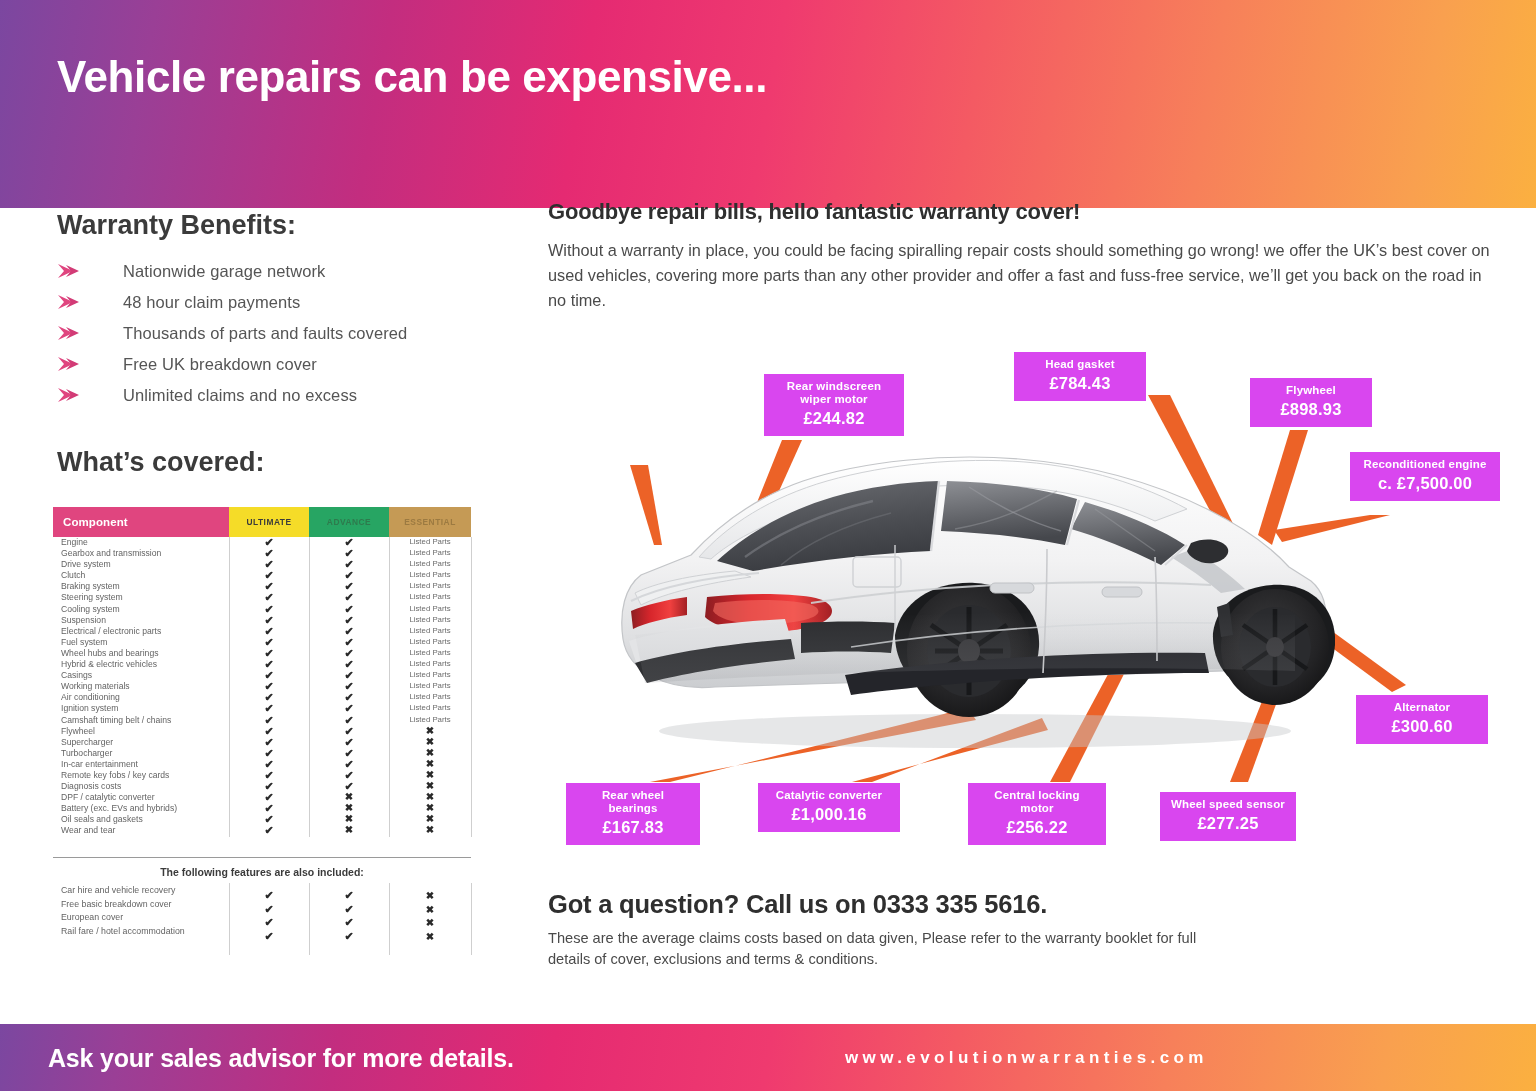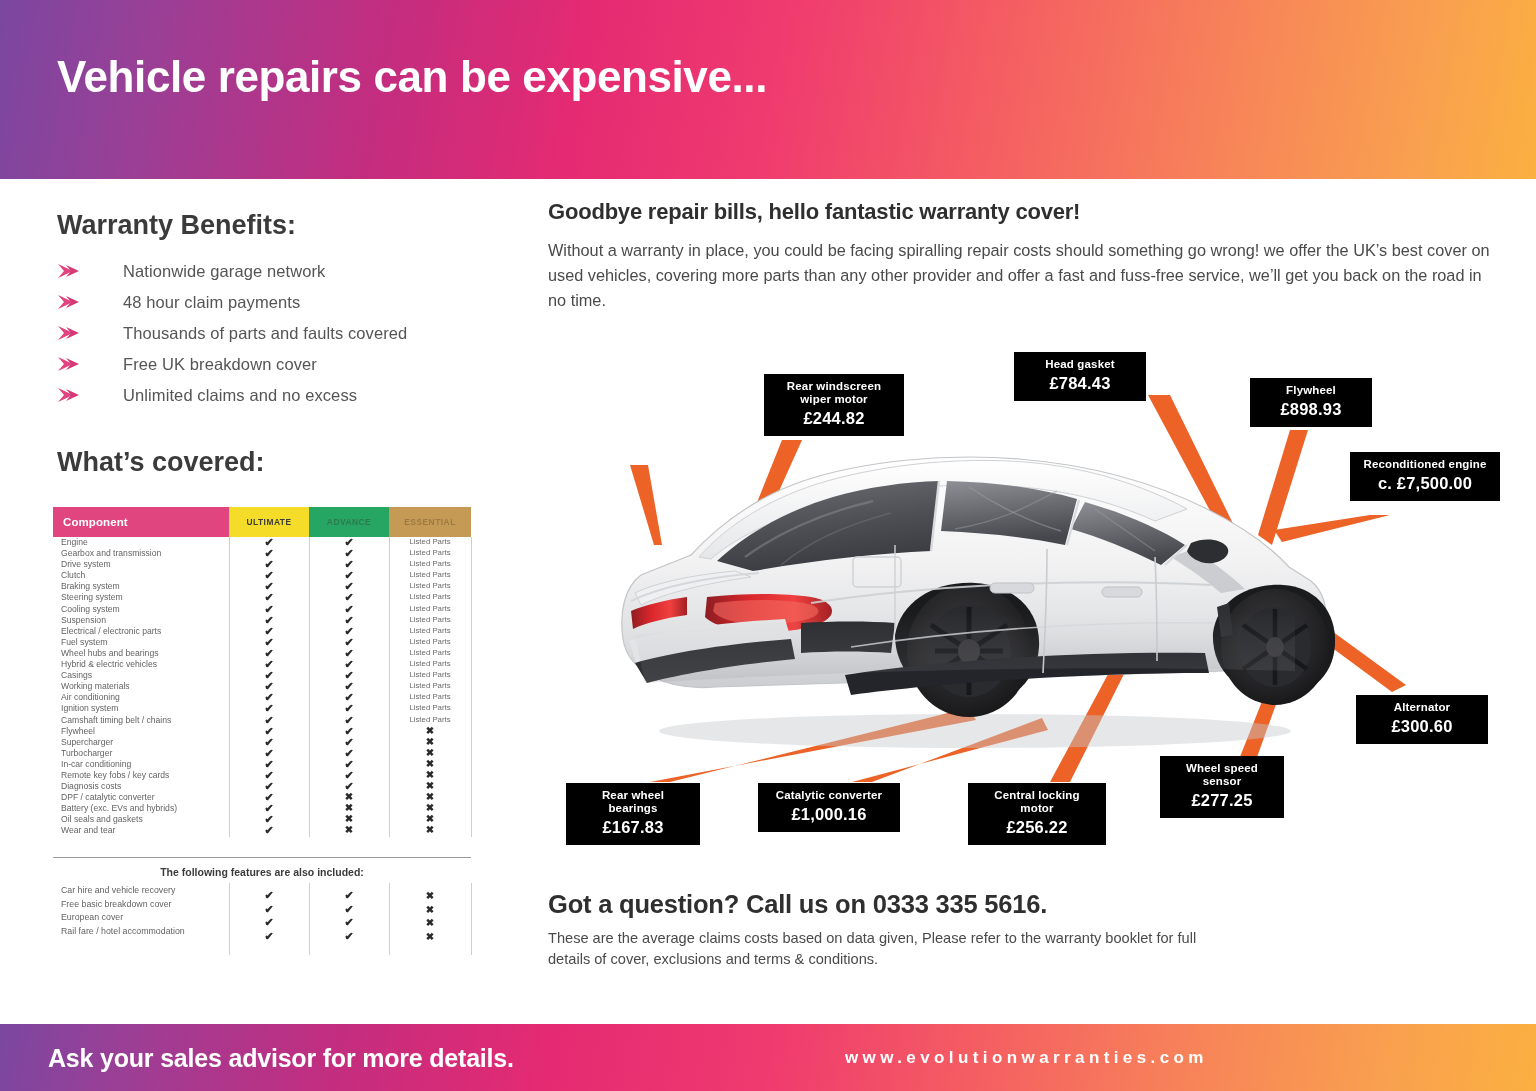--- a/index.html
+++ b/index.html
@@ -6,21 +6,21 @@
   html, body {
     width: 1536px; height: 1091px;
     background: #ffffff;
     font-family: "Liberation Sans", sans-serif;
     overflow: hidden;
   }
   #page { position: relative; width: 1536px; height: 1091px; background: #fff; }
 
   
   .header-bar {
-    position: absolute; left: 0; top: 0; width: 1536px; height: 179px;
+    position: absolute; left: 0; top: 0; width: 1536px; height: 208px;
     background: linear-gradient(100deg,
       #7b47a0 0%, #9a3f96 10%, #c32d7f 25%, #e52a72 38%,
       #ef3a6f 50%, #f45a63 63%, #f7805a 78%, #f9a04f 92%, #fbb040 100%);
   }
   .header-title {
     position: absolute; left: 57px; top: 52px;
     font-size: 44px; font-weight: 700; color: #ffffff; letter-spacing: -0.4px;
   }
 
   
@@ -111,21 +111,21 @@
   }
 
   
   .stage { position: absolute; left: 530px; top: 330px; width: 990px; height: 530px; }
   .stage svg.lines { position: absolute; left: 0; top: 0; width: 990px; height: 530px; }
   .carwrap { position: absolute; left: 65px; top: 95px; width: 740px; height: 340px; }
   .carwrap svg { width: 100%; height: 100%; display: block; }
 
   .callout {
     position: absolute;
-    background: #000000;
+    background: #d946ef;
     color: #ffffff;
     text-align: center;
     padding: 6px 10px 8px;
     line-height: 1.15;
   }
   .callout .lbl { font-size: 11.5px; font-weight: 700; letter-spacing: .15px; }
   .callout .amt { font-size: 16.5px; font-weight: 700; margin-top: 3px; letter-spacing: .2px; }
 </style>
 </head>
 <body>
@@ -313,21 +313,21 @@
           <div class="c-adv"><span class="tick">✔</span></div>
           <div class="c-ess"><span class="cross">✖</span></div>
         </div>
         <div class="cov-row">
           <div class="c-comp">Turbocharger</div>
           <div class="c-ult"><span class="tick">✔</span></div>
           <div class="c-adv"><span class="tick">✔</span></div>
           <div class="c-ess"><span class="cross">✖</span></div>
         </div>
         <div class="cov-row">
-          <div class="c-comp">In-car conditioning</div>
+          <div class="c-comp">In-car entertainment</div>
           <div class="c-ult"><span class="tick">✔</span></div>
           <div class="c-adv"><span class="tick">✔</span></div>
           <div class="c-ess"><span class="cross">✖</span></div>
         </div>
         <div class="cov-row">
           <div class="c-comp">Remote key fobs / key cards</div>
           <div class="c-ult"><span class="tick">✔</span></div>
           <div class="c-adv"><span class="tick">✔</span></div>
           <div class="c-ess"><span class="cross">✖</span></div>
         </div>
@@ -604,21 +604,21 @@
     <div class="callout" style="left:228px; top:453px; width:142px;">
       <div class="lbl">Catalytic converter</div>
       <div class="amt">£1,000.16</div>
     </div>
 
     <div class="callout" style="left:438px; top:453px; width:138px;">
       <div class="lbl">Central locking motor</div>
       <div class="amt">£256.22</div>
     </div>
 
-    <div class="callout" style="left:630px; top:426px; width:124px;">
+    <div class="callout" style="left:630px; top:462px; width:136px;">
       <div class="lbl">Wheel speed sensor</div>
       <div class="amt">£277.25</div>
     </div>
   </div>
 
   <div class="q-head">Got a question? Call us on 0333 335 5616.</div>
   <div class="q-sub">These are the average claims costs based on data given, Please refer to the warranty booklet for full details of cover, exclusions and terms &amp; conditions.</div>
 
   <div class="footer-bar">
     <div class="footer-left">Ask your sales advisor for more details.</div>

